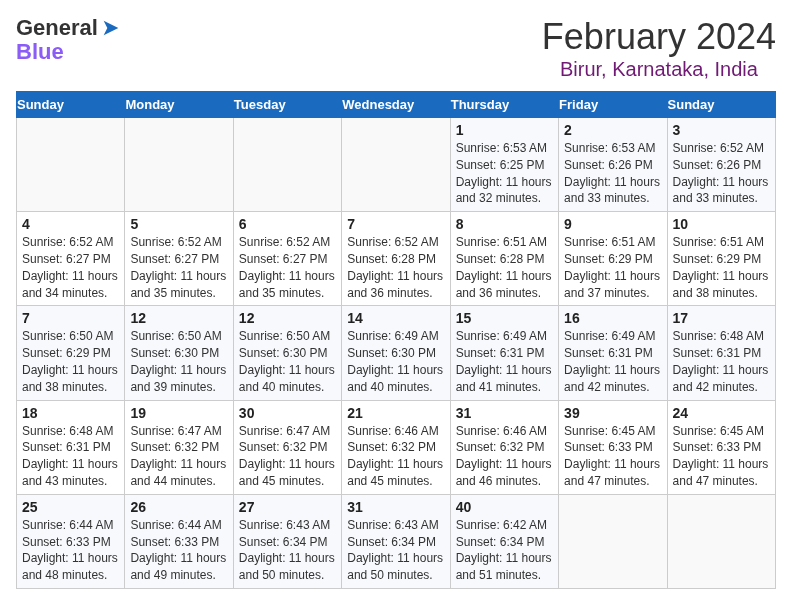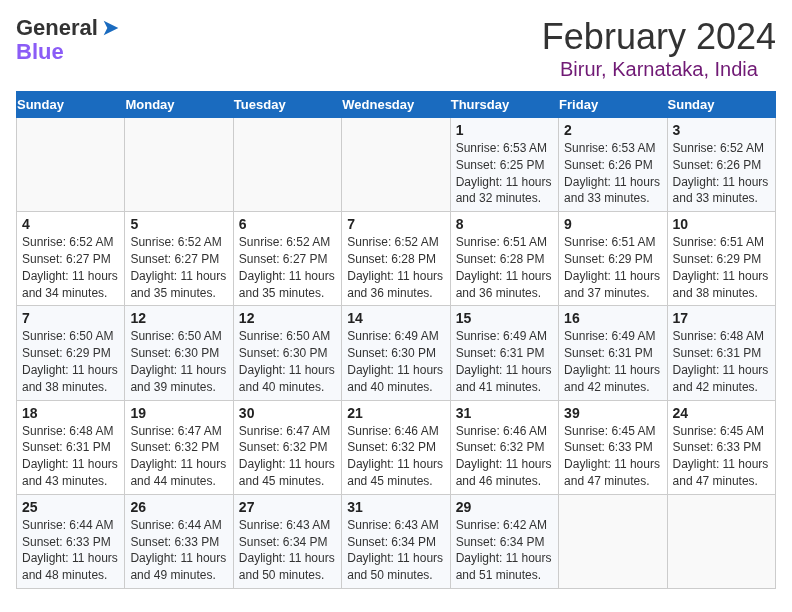--- a/index.html
+++ b/index.html
@@ -293,21 +293,21 @@
 Sunset: 6:34 PM
 Daylight: 11 hours and 50 minutes.</div>
         </td>
         <td>
           <span class="day-num">31</span>
           <div class="day-info" style="white-space: pre-line;">Sunrise: 6:43 AM
 Sunset: 6:34 PM
 Daylight: 11 hours and 50 minutes.</div>
         </td>
         <td>
-          <span class="day-num">29</span>
+          <span class="day-num">40</span>
           <div class="day-info" style="white-space: pre-line;">Sunrise: 6:42 AM
 Sunset: 6:34 PM
 Daylight: 11 hours and 51 minutes.</div>
         </td>
         <td class="empty-cell"></td>
         <td class="empty-cell"></td>
       </tr>
     </tbody>
 </table>
 

